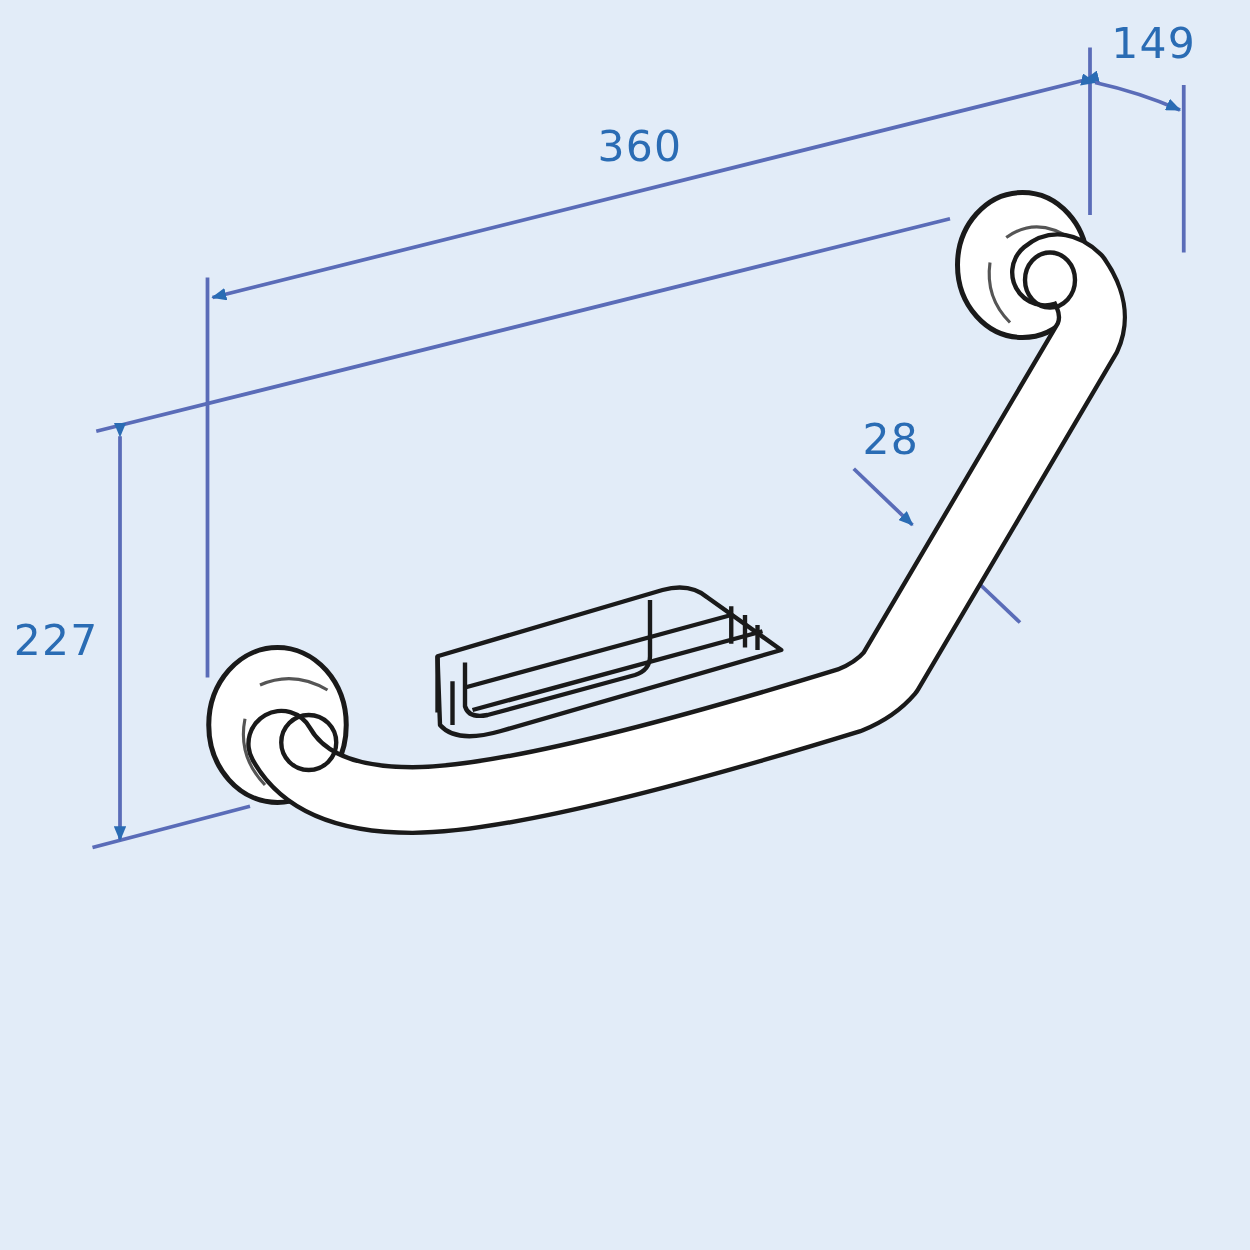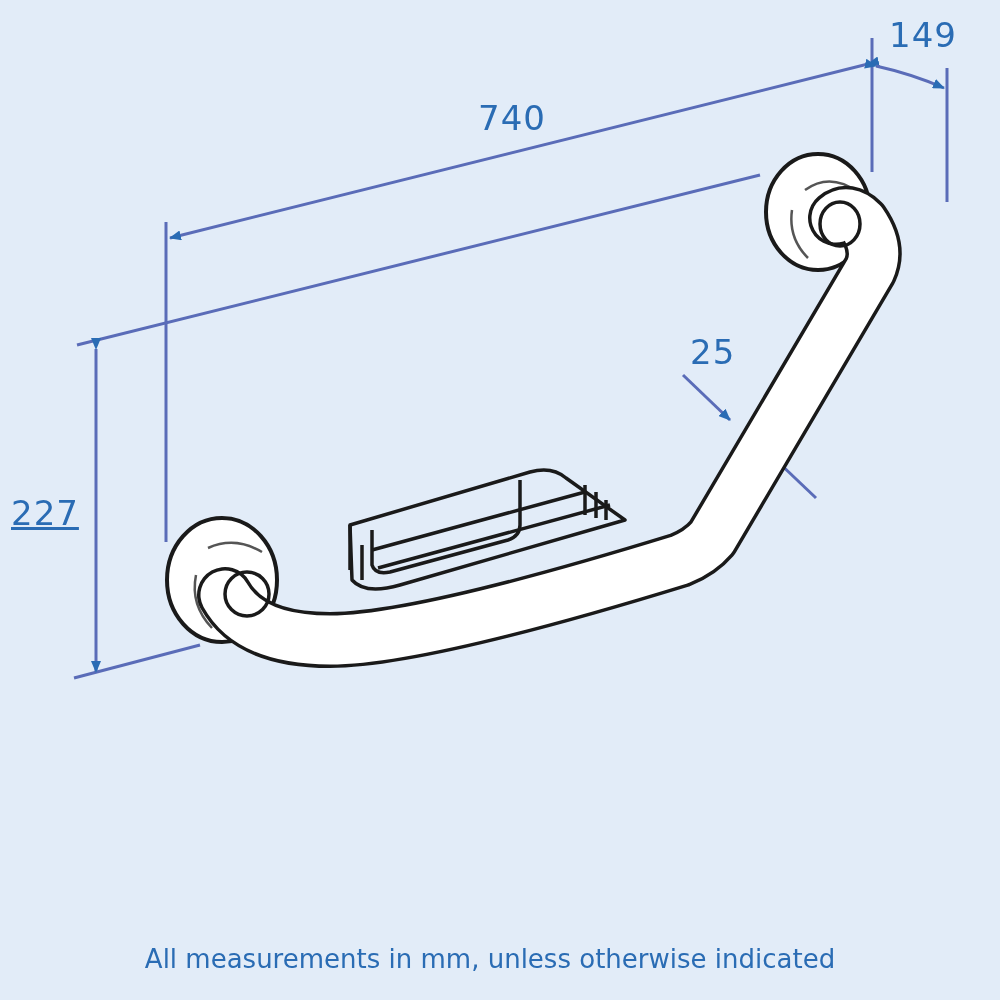--- a/index.html
+++ b/index.html
@@ -76,19 +76,18 @@
     </g>
 
     <g>
       <path d="M225,595 Q250,640 330,640 Q420,640 680,560 Q700,552 712,538 L870,270 Q880,248 862,222 Q848,208 836,218" stroke="#1a1a1a" stroke-width="56" fill="none" stroke-linecap="round" stroke-linejoin="round"></path>
       <path d="M225,595 Q250,640 330,640 Q420,640 680,560 Q700,552 712,538 L870,270 Q880,248 862,222 Q848,208 836,218" stroke="#ffffff" stroke-width="49" fill="none" stroke-linecap="round" stroke-linejoin="round"></path>
       <ellipse cx="247" cy="594" rx="22" ry="22" fill="none" stroke="#1a1a1a" stroke-width="3.5"></ellipse>
       <ellipse cx="840" cy="224" rx="20" ry="22" fill="none" stroke="#1a1a1a" stroke-width="3.5"></ellipse>
     </g>
   </svg>
 
-  <div class="dim-label" style="left:478px; top:101px;">740</div>
+  <div class="dim-label" style="left:478px; top:101px;">360</div>
   <div class="dim-label" style="left:889px; top:18px;">149</div>
-  <div class="dim-label" style="left:11px; top:496px;text-decoration:underline;">227</div>
-  <div class="dim-label" style="left:690px; top:335px;">25</div>
+  <div class="dim-label" style="left:11px; top:496px;">227</div>
+  <div class="dim-label" style="left:690px; top:335px;">28</div>
 
-  <div class="footnote">All measurements in mm, unless otherwise indicated</div>
 </div>
 
 </body></html>

